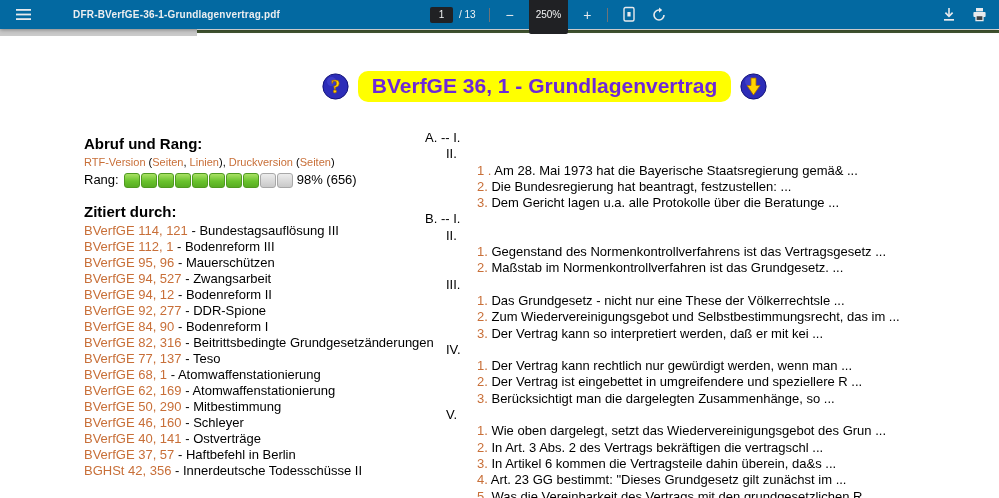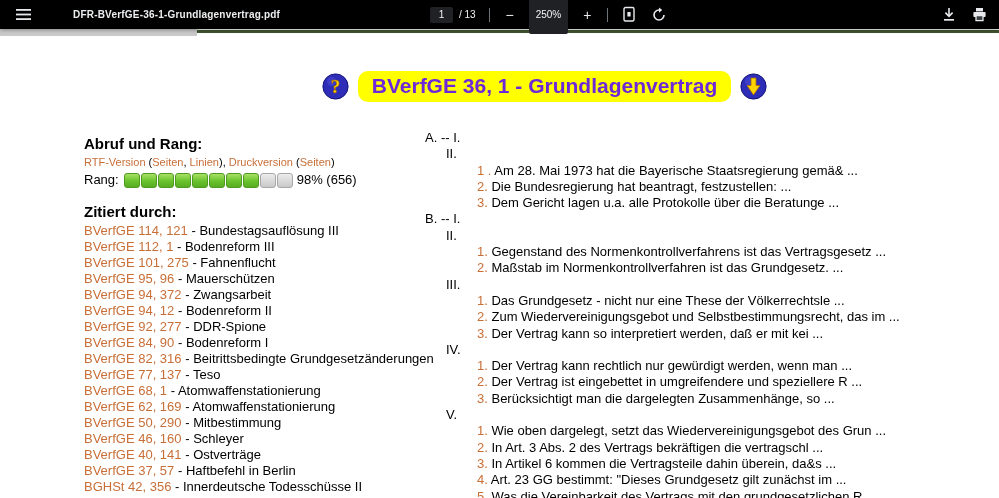--- a/index.html
+++ b/index.html
@@ -3,21 +3,21 @@
 <meta charset="utf-8">
 <style>
   html,body{margin:0;padding:0;}
   body{
     width:999px;height:498px;overflow:hidden;position:relative;
     font-family:"Liberation Sans",sans-serif;background:#ffffff;
   }
   
   .toolbar{
     position:absolute;top:0;left:0;width:999px;height:29px;
-    background:#000000;z-index:10;box-shadow:0 1px 4px rgba(0,0,0,.35);
+    background:#0369a1;z-index:10;box-shadow:0 1px 4px rgba(0,0,0,.35);
   }
   .toolbar *{box-sizing:border-box;}
   .tb-btn{background:none;border:none;padding:0;margin:0;cursor:pointer;display:flex;align-items:center;justify-content:center;}
   .tb-left{position:absolute;left:16px;top:0;height:29px;display:flex;align-items:center;}
   .tb-title{color:#eceef0;font-size:10px;font-weight:bold;margin-left:42px;letter-spacing:.2px;white-space:nowrap;}
   .tb-center{position:absolute;left:430px;top:0;height:29px;display:flex;align-items:center;}
   .page-box{width:23px;height:16px;background:#202124;border:none;border-radius:2px;color:#f1f3f4;font-size:10px;text-align:center;font-family:"Liberation Sans",sans-serif;}
   .page-total{color:#f1f3f4;font-size:10px;margin-left:6px;white-space:nowrap;}
   .tb-sep{width:1px;height:14px;background:#6e7377;margin:0 13px;}
   .zoom-chip{background:#202124;border-radius:2px;color:#f1f3f4;font-size:10px;padding:14px 7px;margin:12px 12px;}
@@ -159,23 +159,22 @@
         <span class="rank-seg green"></span>
         <span class="rank-seg gray"></span>
         <span class="rank-seg gray"></span>
       </span>
     <span>98% (656)</span>
   </div>
   <div class="h-bold zitiert-head">Zitiert durch:</div>
   <div>
       <div class="cite-line"><a class="lnk">BVerfGE 114, 121</a><span> - Bundestagsauflösung III</span></div>
       <div class="cite-line"><a class="lnk">BVerfGE 112, 1</a><span> - Bodenreform III</span></div>
-      <div class="cite-line"><a class="lnk">BVerfGE 101, 275</a><span> - Fahnenflucht</span></div>
       <div class="cite-line"><a class="lnk">BVerfGE 95, 96</a><span> - Mauerschützen</span></div>
-      <div class="cite-line"><a class="lnk">BVerfGE 94, 372</a><span> - Zwangsarbeit</span></div>
+      <div class="cite-line"><a class="lnk">BVerfGE 94, 527</a><span> - Zwangsarbeit</span></div>
       <div class="cite-line"><a class="lnk">BVerfGE 94, 12</a><span> - Bodenreform II</span></div>
       <div class="cite-line"><a class="lnk">BVerfGE 92, 277</a><span> - DDR-Spione</span></div>
       <div class="cite-line"><a class="lnk">BVerfGE 84, 90</a><span> - Bodenreform I</span></div>
       <div class="cite-line"><a class="lnk">BVerfGE 82, 316</a><span> - Beitrittsbedingte Grundgesetzänderungen</span></div>
       <div class="cite-line"><a class="lnk">BVerfGE 77, 137</a><span> - Teso</span></div>
       <div class="cite-line"><a class="lnk">BVerfGE 68, 1</a><span> - Atomwaffenstationierung</span></div>
       <div class="cite-line"><a class="lnk">BVerfGE 62, 169</a><span> - Atomwaffenstationierung</span></div>
       <div class="cite-line"><a class="lnk">BVerfGE 50, 290</a><span> - Mitbestimmung</span></div>
       <div class="cite-line"><a class="lnk">BVerfGE 46, 160</a><span> - Schleyer</span></div>
       <div class="cite-line"><a class="lnk">BVerfGE 40, 141</a><span> - Ostverträge</span></div>

